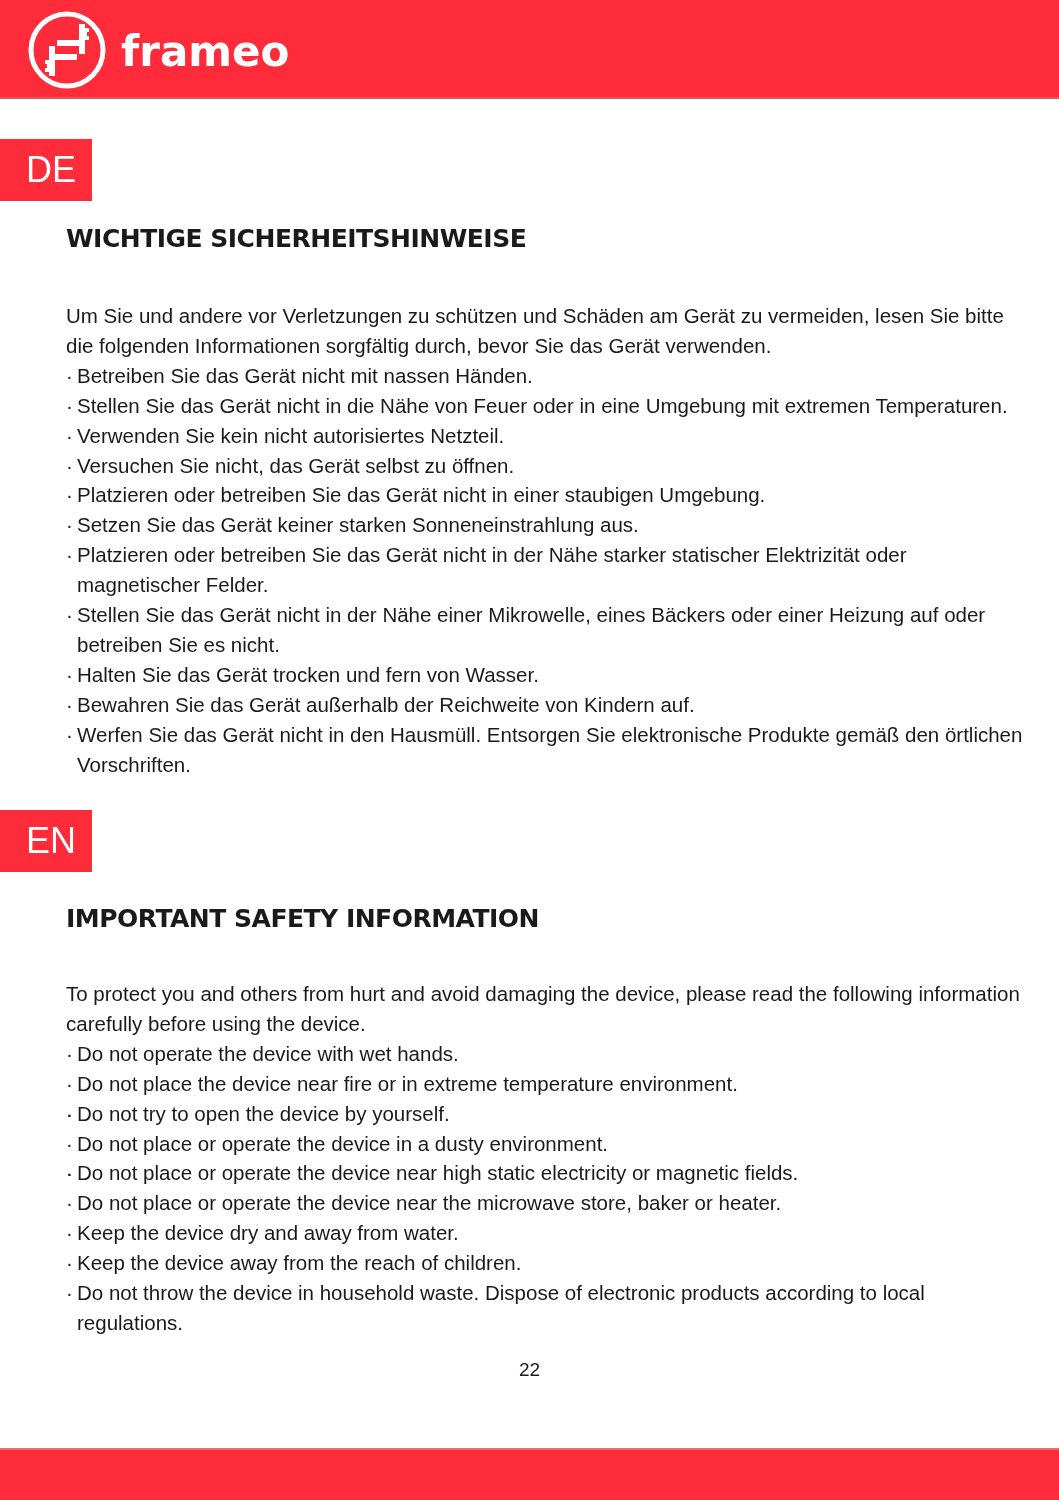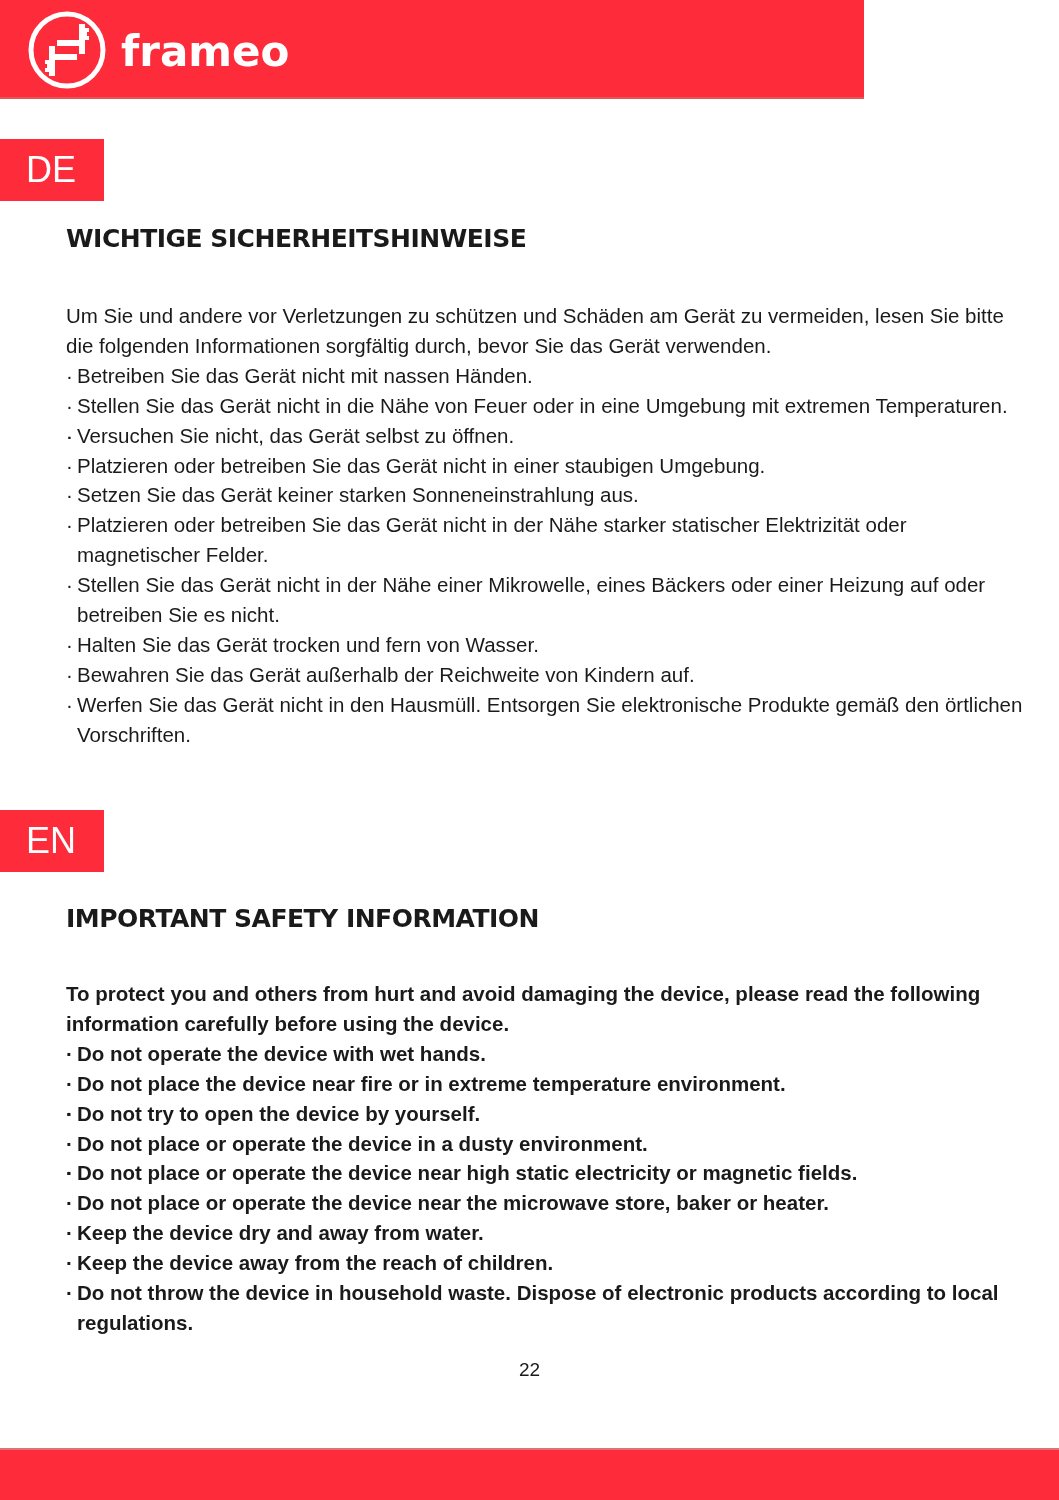--- a/index.html
+++ b/index.html
@@ -11,21 +11,21 @@
       width: 1059px;
       height: 1500px;
       position: relative;
       overflow: hidden;
       font-family: "Liberation Sans", "DejaVu Sans", sans-serif;
       color: #1a1a1a;
     }
     .header-band {
       position: absolute;
       left: 0; top: 0;
-      width: 864px;
+      width: 1059px;
       height: 99px;
       background: #fe2b3b;
       border-bottom: 2px solid #e5535c;
       box-sizing: border-box;
       text-align: right;
     }
     .logo {
       position: absolute;
       left: 27px;
       top: 10px;
@@ -44,21 +44,21 @@
       font-size: 42px;
       font-weight: bold;
       color: #ffffff;
       letter-spacing: 0px;
       line-height: 1;
       margin-top: 4px;
     }
     .lang-badge {
       position: absolute;
       left: 0;
-      width: 104px;
+      width: 92px;
       height: 62px;
       background: #fe2b3b;
       color: #ffffff;
       font-family: "Liberation Sans", sans-serif;
       font-size: 36px;
       line-height: 62px;
       padding-left: 26px;
       box-sizing: border-box;
     }
     .lang-badge.de { top: 139px; }
@@ -82,21 +82,21 @@
       position: absolute;
       left: 66px;
       width: 960px;
       font-family: "Liberation Sans", sans-serif;
       font-size: 20.5px;
       line-height: 29.9px;
       color: #1a1a1a;
       margin-top: 28px;
     }
     .body-block.de { top: 273px; }
-    .body-block.en { top: 951px; font-weight: bold; }
+    .body-block.en { top: 951px; }
 
     .intro { margin: 0; }
     .bullets {
       list-style: none;
       margin: 0;
       padding: 0;
     }
     .bullet {
       position: relative;
       padding-left: 11px;
@@ -144,21 +144,21 @@
   </div>
 </div>
 
 <div class="lang-badge de">DE</div>
 <div class="section-title de">WICHTIGE SICHERHEITSHINWEISE</div>
 <div class="body-block de">
   <p class="intro">Um Sie und andere vor Verletzungen zu schützen und Schäden am Gerät zu vermeiden, lesen Sie bitte die folgenden Informationen sorgfältig durch, bevor Sie das Gerät verwenden.</p>
   <ul class="bullets">
     <li class="bullet"><span class="bullet-dot">·</span><span>Betreiben Sie das Gerät nicht mit nassen Händen.</span></li>
     <li class="bullet"><span class="bullet-dot">·</span><span>Stellen Sie das Gerät nicht in die Nähe von Feuer oder in eine Umgebung mit extremen Temperaturen.</span></li>
-    <li class="bullet"><span class="bullet-dot">·</span></li>
+    <li class="bullet"><span class="bullet-dot">·</span><span>Verwenden Sie kein nicht autorisiertes Netzteil.</span></li>
     <li class="bullet"><span class="bullet-dot">·</span><span>Versuchen Sie nicht, das Gerät selbst zu öffnen.</span></li>
     <li class="bullet"><span class="bullet-dot">·</span><span>Platzieren oder betreiben Sie das Gerät nicht in einer staubigen Umgebung.</span></li>
     <li class="bullet"><span class="bullet-dot">·</span><span>Setzen Sie das Gerät keiner starken Sonneneinstrahlung aus.</span></li>
     <li class="bullet"><span class="bullet-dot">·</span><span>Platzieren oder betreiben Sie das Gerät nicht in der Nähe starker statischer Elektrizität oder magnetischer Felder.</span></li>
     <li class="bullet"><span class="bullet-dot">·</span><span>Stellen Sie das Gerät nicht in der Nähe einer Mikrowelle, eines Bäckers oder einer Heizung auf oder betreiben Sie es nicht.</span></li>
     <li class="bullet"><span class="bullet-dot">·</span><span>Halten Sie das Gerät trocken und fern von Wasser.</span></li>
     <li class="bullet"><span class="bullet-dot">·</span><span>Bewahren Sie das Gerät außerhalb der Reichweite von Kindern auf.</span></li>
     <li class="bullet"><span class="bullet-dot">·</span><span>Werfen Sie das Gerät nicht in den Hausmüll. Entsorgen Sie elektronische Produkte gemäß den örtlichen Vorschriften.</span></li>
   </ul>
 </div>

